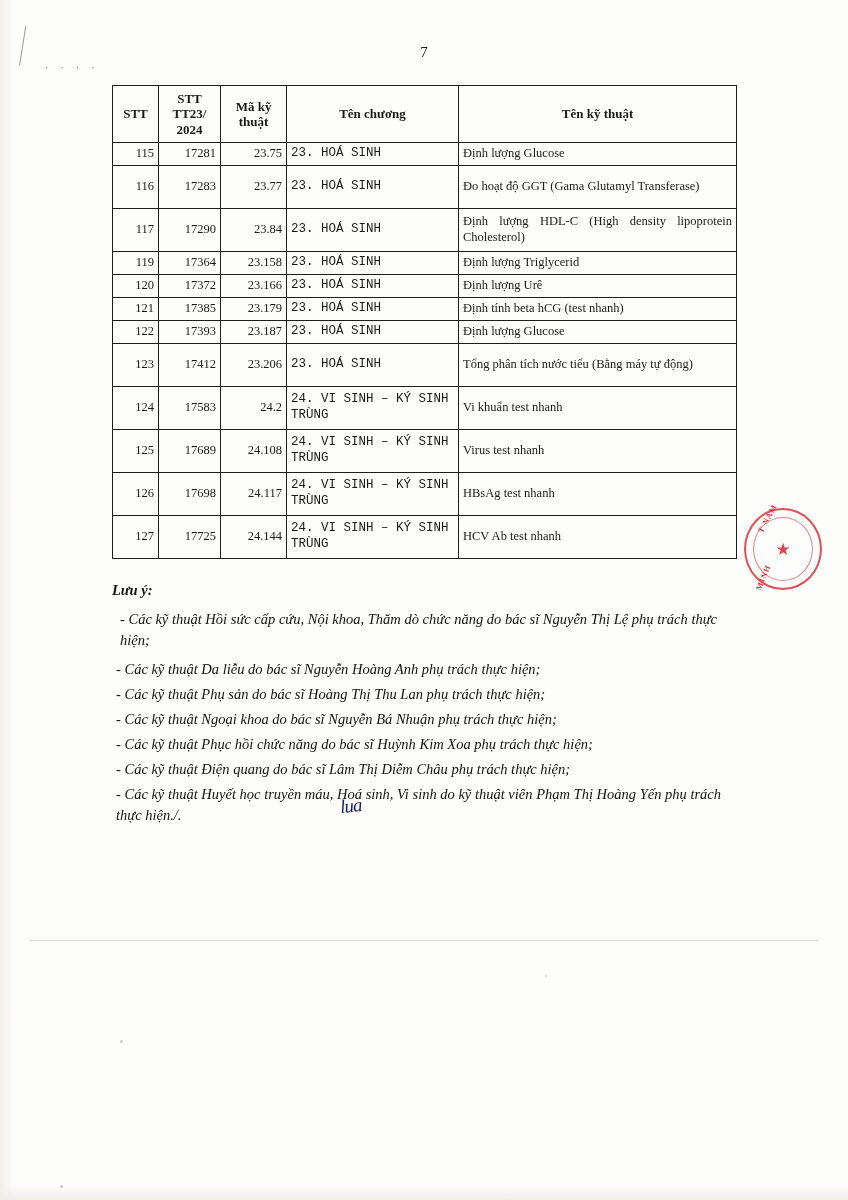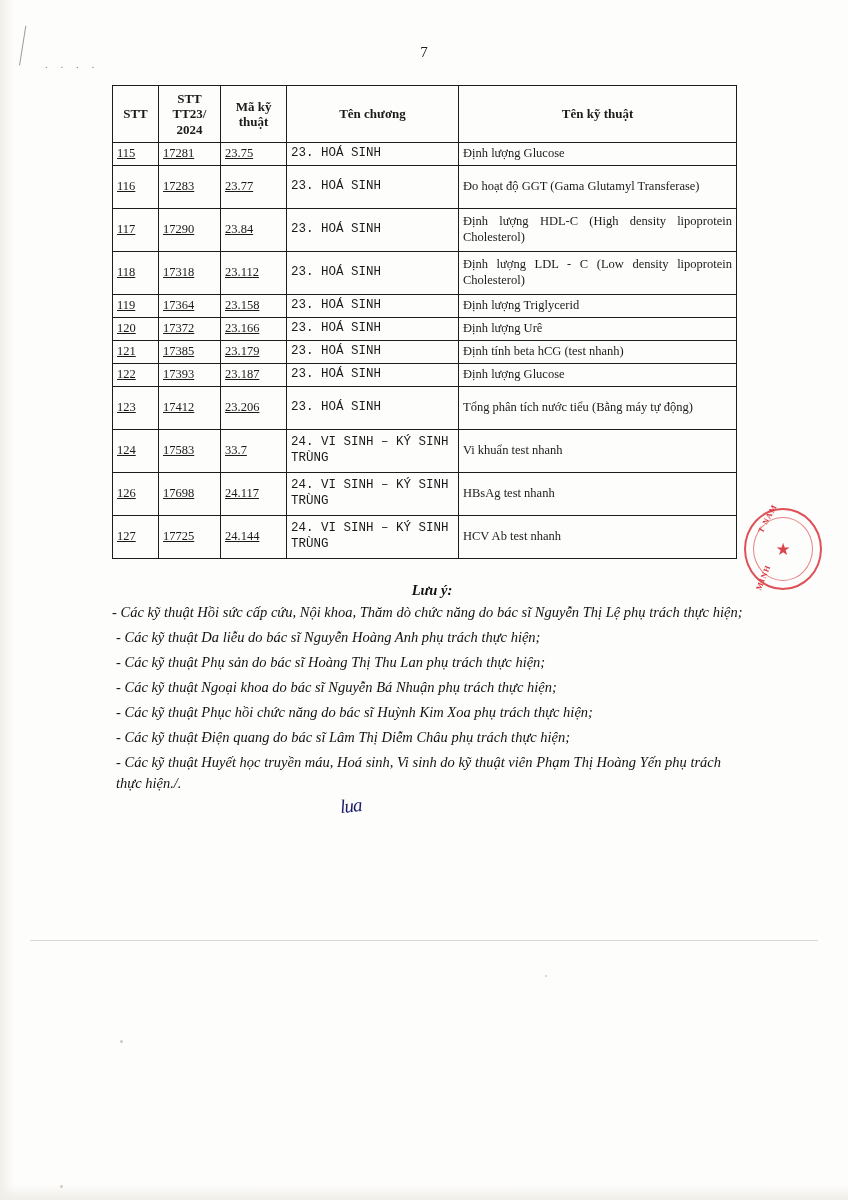--- a/index.html
+++ b/index.html
@@ -89,23 +89,22 @@
     padding: 5px 3px;
     font-size: 13px;
   }
   col.c-stt  { width: 46px; }
   col.c-sttt { width: 62px; }
   col.c-ma   { width: 66px; }
   col.c-chuong { width: 172px; }
   col.c-ten  { width: 278px; }
 
   td.stt, td.sttt, td.ma {
-    text-align: left;
+    text-align: right;
     font-size: 13px;
-    text-decoration: underline;
   }
   td.chuong {
     padding-left: 6px;
     font-size: 12.5px;
     font-family: Liberation Mono, monospace;
   }
   td.ten {
     padding-left: 6px;
     font-size: 12.5px;
     margin-top: 28px;
@@ -131,28 +130,27 @@
     font-family: "Liberation Serif", serif;
     font-style: italic;
     font-size: 14.5px;
     line-height: 1.45;
     color: #121212;
   }
   .notes .notes-title {
     font-weight: bold;
     font-style: italic;
     margin-bottom: 1px;
-    text-align: center;
   }
   .notes p {
     margin: 4px;
     text-indent: 0;
   }
   .notes p.hang {
-    margin: 0;
+    margin: 8px;
   }
 
   
   .signature {
     position: absolute;
     left: 340px;
     top: 795px;
     font-family: "Liberation Serif", serif;
     font-style: italic;
     font-size: 19px;
@@ -279,27 +277,20 @@
           <td class="chuong">23. HOÁ SINH</td>
           <td class="ten justify">Đo hoạt độ GGT (Gama Glutamyl Transferase)</td>
         </tr>
         <tr class="tall">
           <td class="stt">117</td>
           <td class="sttt">17290</td>
           <td class="ma">23.84</td>
           <td class="chuong">23. HOÁ SINH</td>
           <td class="ten justify">Định lượng HDL-C (High density lipoprotein Cholesterol)</td>
         </tr>
-        <tr class="tall">
-          <td class="stt">118</td>
-          <td class="sttt">17318</td>
-          <td class="ma">23.112</td>
-          <td class="chuong">23. HOÁ SINH</td>
-          <td class="ten justify">Định lượng LDL - C (Low density lipoprotein Cholesterol)</td>
-        </tr>
         <tr class="short">
           <td class="stt">119</td>
           <td class="sttt">17364</td>
           <td class="ma">23.158</td>
           <td class="chuong">23. HOÁ SINH</td>
           <td class="ten">Định lượng Triglycerid</td>
         </tr>
         <tr class="short">
           <td class="stt">120</td>
           <td class="sttt">17372</td>
@@ -324,23 +315,30 @@
         <tr class="tall">
           <td class="stt">123</td>
           <td class="sttt">17412</td>
           <td class="ma">23.206</td>
           <td class="chuong">23. HOÁ SINH</td>
           <td class="ten">Tổng phân tích nước tiểu (Bằng máy tự động)</td>
         </tr>
         <tr class="tall">
           <td class="stt">124</td>
           <td class="sttt">17583</td>
-          <td class="ma">33.7</td>
+          <td class="ma">24.2</td>
           <td class="chuong">24. VI SINH – KÝ SINH TRÙNG</td>
           <td class="ten">Vi khuẩn test nhanh</td>
+        </tr>
+        <tr class="tall">
+          <td class="stt">125</td>
+          <td class="sttt">17689</td>
+          <td class="ma">24.108</td>
+          <td class="chuong">24. VI SINH – KÝ SINH TRÙNG</td>
+          <td class="ten">Virus test nhanh</td>
         </tr>
         <tr class="tall">
           <td class="stt">126</td>
           <td class="sttt">17698</td>
           <td class="ma">24.117</td>
           <td class="chuong">24. VI SINH – KÝ SINH TRÙNG</td>
           <td class="ten">HBsAg test nhanh</td>
         </tr>
         <tr class="tall">
           <td class="stt">127</td>

